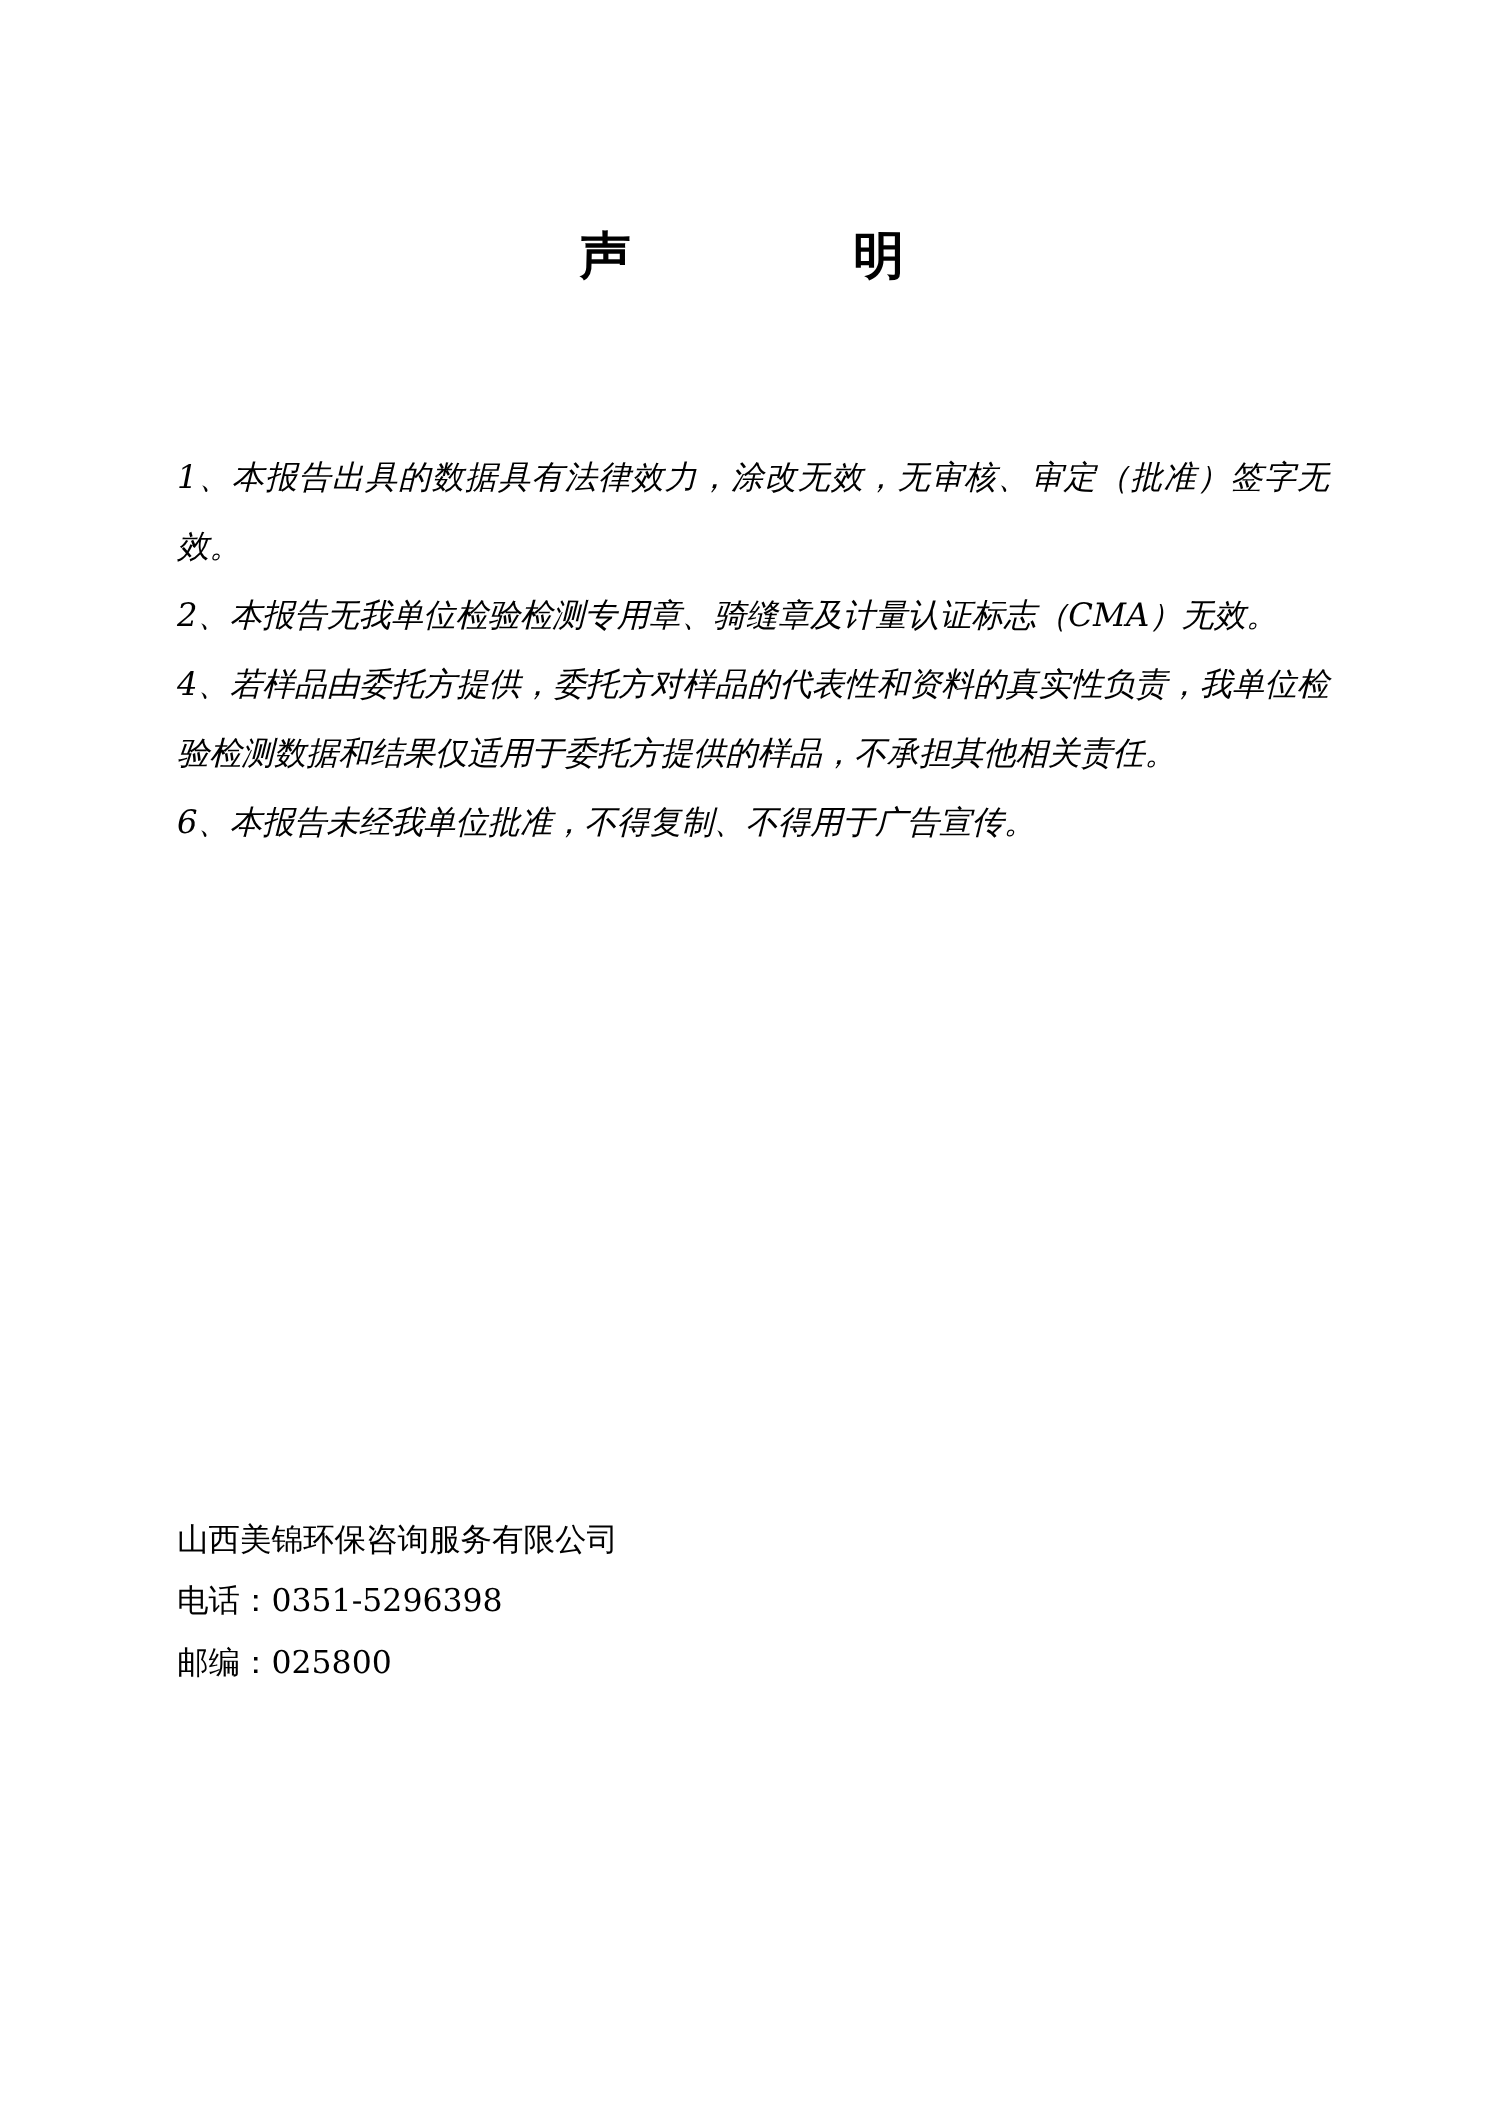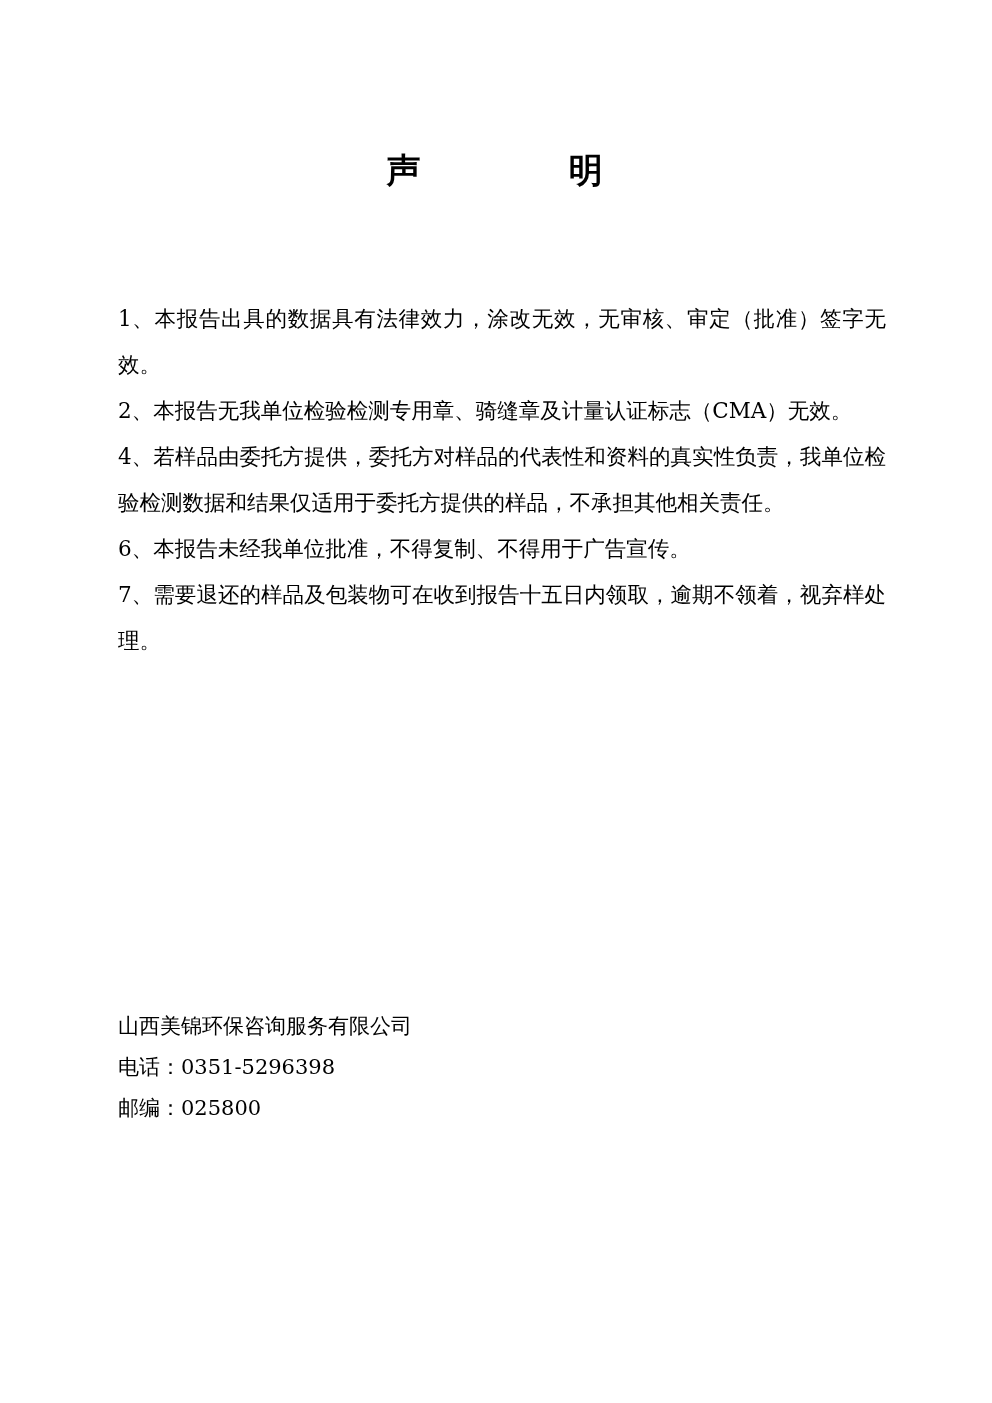--- a/index.html
+++ b/index.html
@@ -37,20 +37,21 @@
     width: 768px;
   }
   .clause {
     font-size: 21.5px;
     line-height: 46px;
     text-align: justify;
     text-justify: inter-ideograph;
     margin: 0 0 0 0;
     text-indent: 0;
     padding-left: 0;
+    font-style: italic;
   }
   .contact-block {
     position: absolute;
     top: 1006px;
     left: 118px;
     width: 768px;
   }
   .contact-line {
     font-size: 21px;
     line-height: 41px;
@@ -62,21 +63,20 @@
 
 <div class="page">
 
   <div class="title">声          明</div>
 
   <div class="body-block">
     <p class="clause">1、本报告出具的数据具有法律效力，涂改无效，无审核、审定（批准）签字无效。</p>
     <p class="clause">2、本报告无我单位检验检测专用章、骑缝章及计量认证标志（CMA）无效。</p>
     <p class="clause">4、若样品由委托方提供，委托方对样品的代表性和资料的真实性负责，我单位检验检测数据和结果仅适用于委托方提供的样品，不承担其他相关责任。</p>
     <p class="clause">6、本报告未经我单位批准，不得复制、不得用于广告宣传。</p>
-    <p class="clause">7、需要退还的样品及包装物可在收到报告十五日内领取，逾期不领着，视弃样处理。</p>
   </div>
 
   <div class="contact-block">
     <div class="contact-line">山西美锦环保咨询服务有限公司</div>
     <div class="contact-line">电话：0351-5296398</div>
     <div class="contact-line">邮编：025800</div>
   </div>
 
 </div>
 

